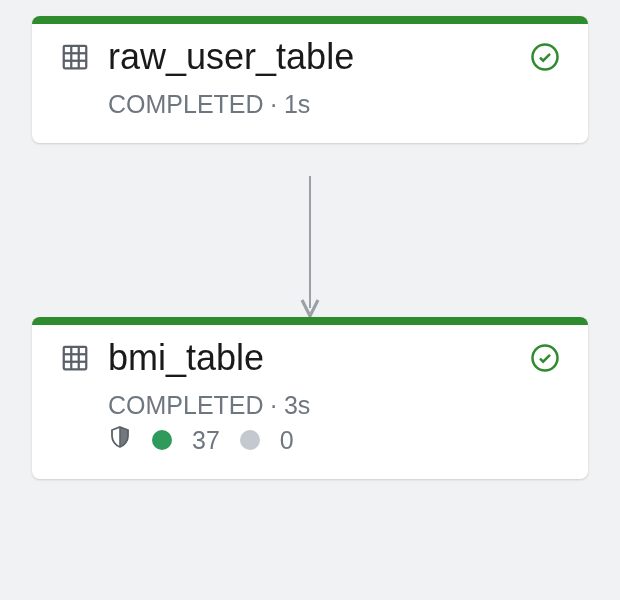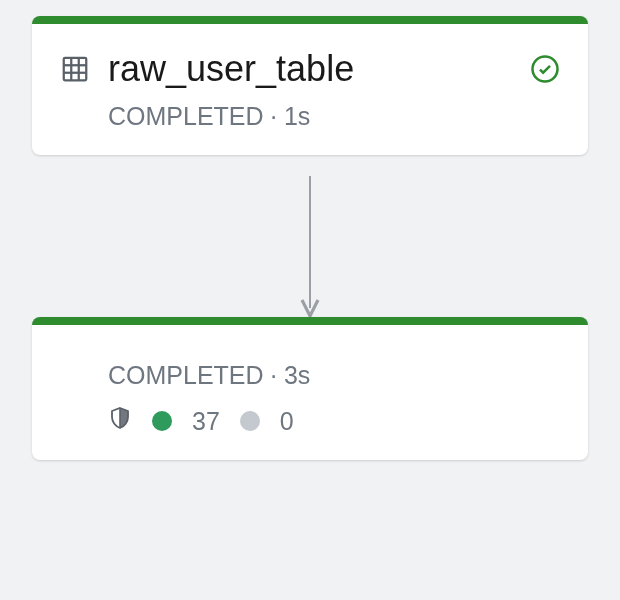--- a/index.html
+++ b/index.html
@@ -19,21 +19,21 @@
       position: relative;
       width: 100%;
       height: 100%;
     }
     .node {
       position: absolute;
       background: #ffffff;
       border-radius: 8px;
       box-shadow: 0 1px 3px rgba(0,0,0,0.1), 0 1px 2px rgba(0,0,0,0.06);
       border-top: 8px solid #2e8b2e;
-      padding: 24px 28px 24px 28px;
+      padding: 12px 28px 24px 28px;
       width: 556px;
     }
     .node-1 {
       left: 32px;
       top: 16px;
     }
     .node-2 {
       left: 32px;
       top: 317px;
     }
@@ -61,21 +61,21 @@
     .node-sub {
       margin-top: 12px;
       margin-left: 48px;
       font-size: 25px;
       color: #6e7680;
       display: flex;
       align-items: flex-end;
       gap: 6px;
     }
     .node-metrics {
-      margin-top: 16px;
+      margin-top: 5px;
       margin-left: 48px;
       display: flex;
       align-items: center;
       gap: 20px;
       font-size: 25px;
       color: #6e7680;
     }
     .metric-dot-green {
       width: 20px;
       height: 20px;
@@ -133,20 +133,38 @@
   <svg class="connector" viewBox="0 0 2 142" overflow="visible">
     <defs>
       <marker id="arrowhead" markerWidth="12" markerHeight="12" refX="6" refY="6" orient="auto">
         <path d="M2,2 L10,6 L2,10" fill="none" stroke="#9aa0a6" stroke-width="1.6"></path>
       </marker>
     </defs>
     <line x1="1" y1="0" x2="1" y2="132" stroke="#9aa0a6" stroke-width="2" marker-end="url(#arrowhead)"></line>
   </svg>
 
   <div class="node node-2">
+    <div class="node-header">
+      <span class="table-icon-wrap">
+        <svg width="30" height="30" viewBox="0 0 24 24" fill="none" stroke="#5a6068" stroke-width="1.8">
+          <rect x="3" y="3" width="18" height="18" rx="1"></rect>
+          <line x1="3" y1="9" x2="21" y2="9"></line>
+          <line x1="3" y1="15" x2="21" y2="15"></line>
+          <line x1="9" y1="3" x2="9" y2="21"></line>
+          <line x1="15" y1="3" x2="15" y2="21"></line>
+        </svg>
+      </span>
+      <span class="node-title">bmi_table</span>
+      <span class="status-icon-wrap">
+        <svg width="30" height="30" viewBox="0 0 24 24" fill="none" stroke="#2e8b2e" stroke-width="2">
+          <circle cx="12" cy="12" r="10"></circle>
+          <path d="M8 12.5l2.5 2.5L16 9.5"></path>
+        </svg>
+      </span>
+    </div>
     <div class="node-sub">
       <span>COMPLETED</span>
       <span>·</span>
       <span>3s</span>
     </div>
     <div class="node-metrics">
       <span>
         <svg width="24" height="24" viewBox="0 0 24 24" fill="none" stroke="#5a6068" stroke-width="1.8">
           <path d="M12 2 L20 5 V11 C20 16 16.5 20.5 12 22 C7.5 20.5 4 16 4 11 V5 Z"></path>
           <path d="M12 2 V22" stroke-width="1.6"></path>

